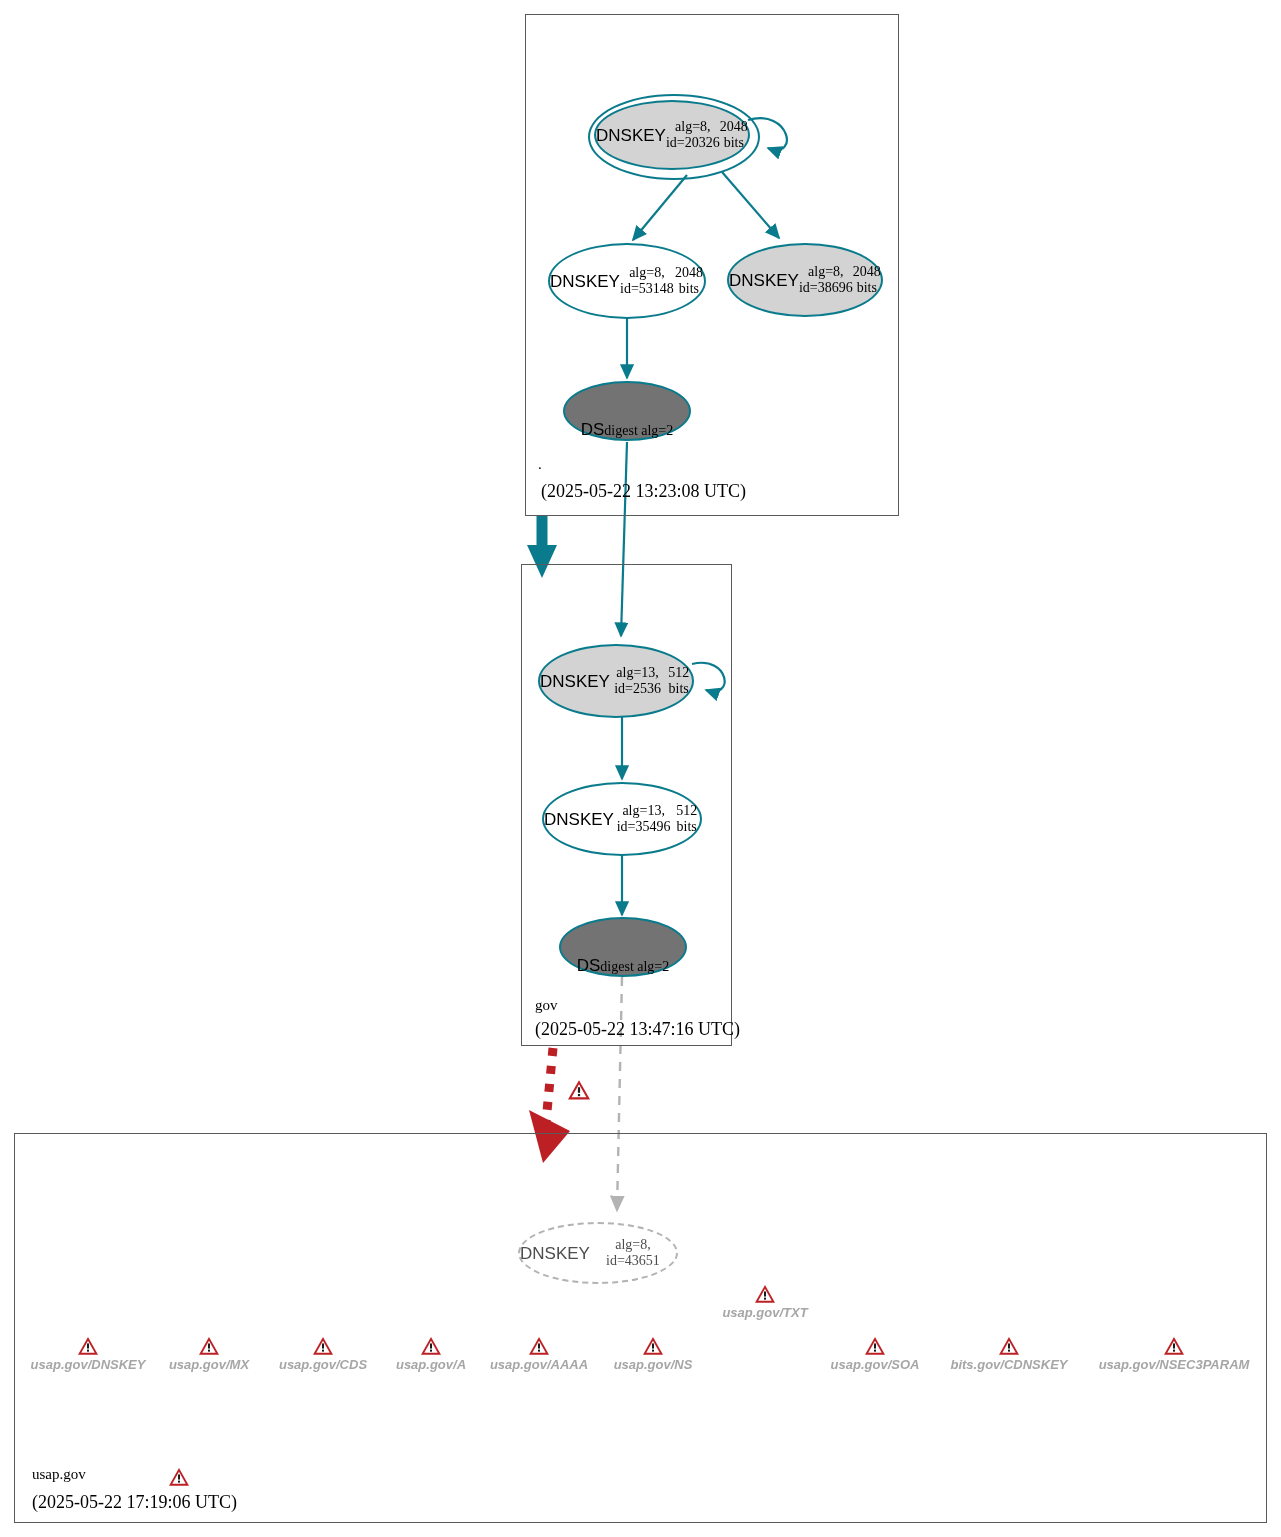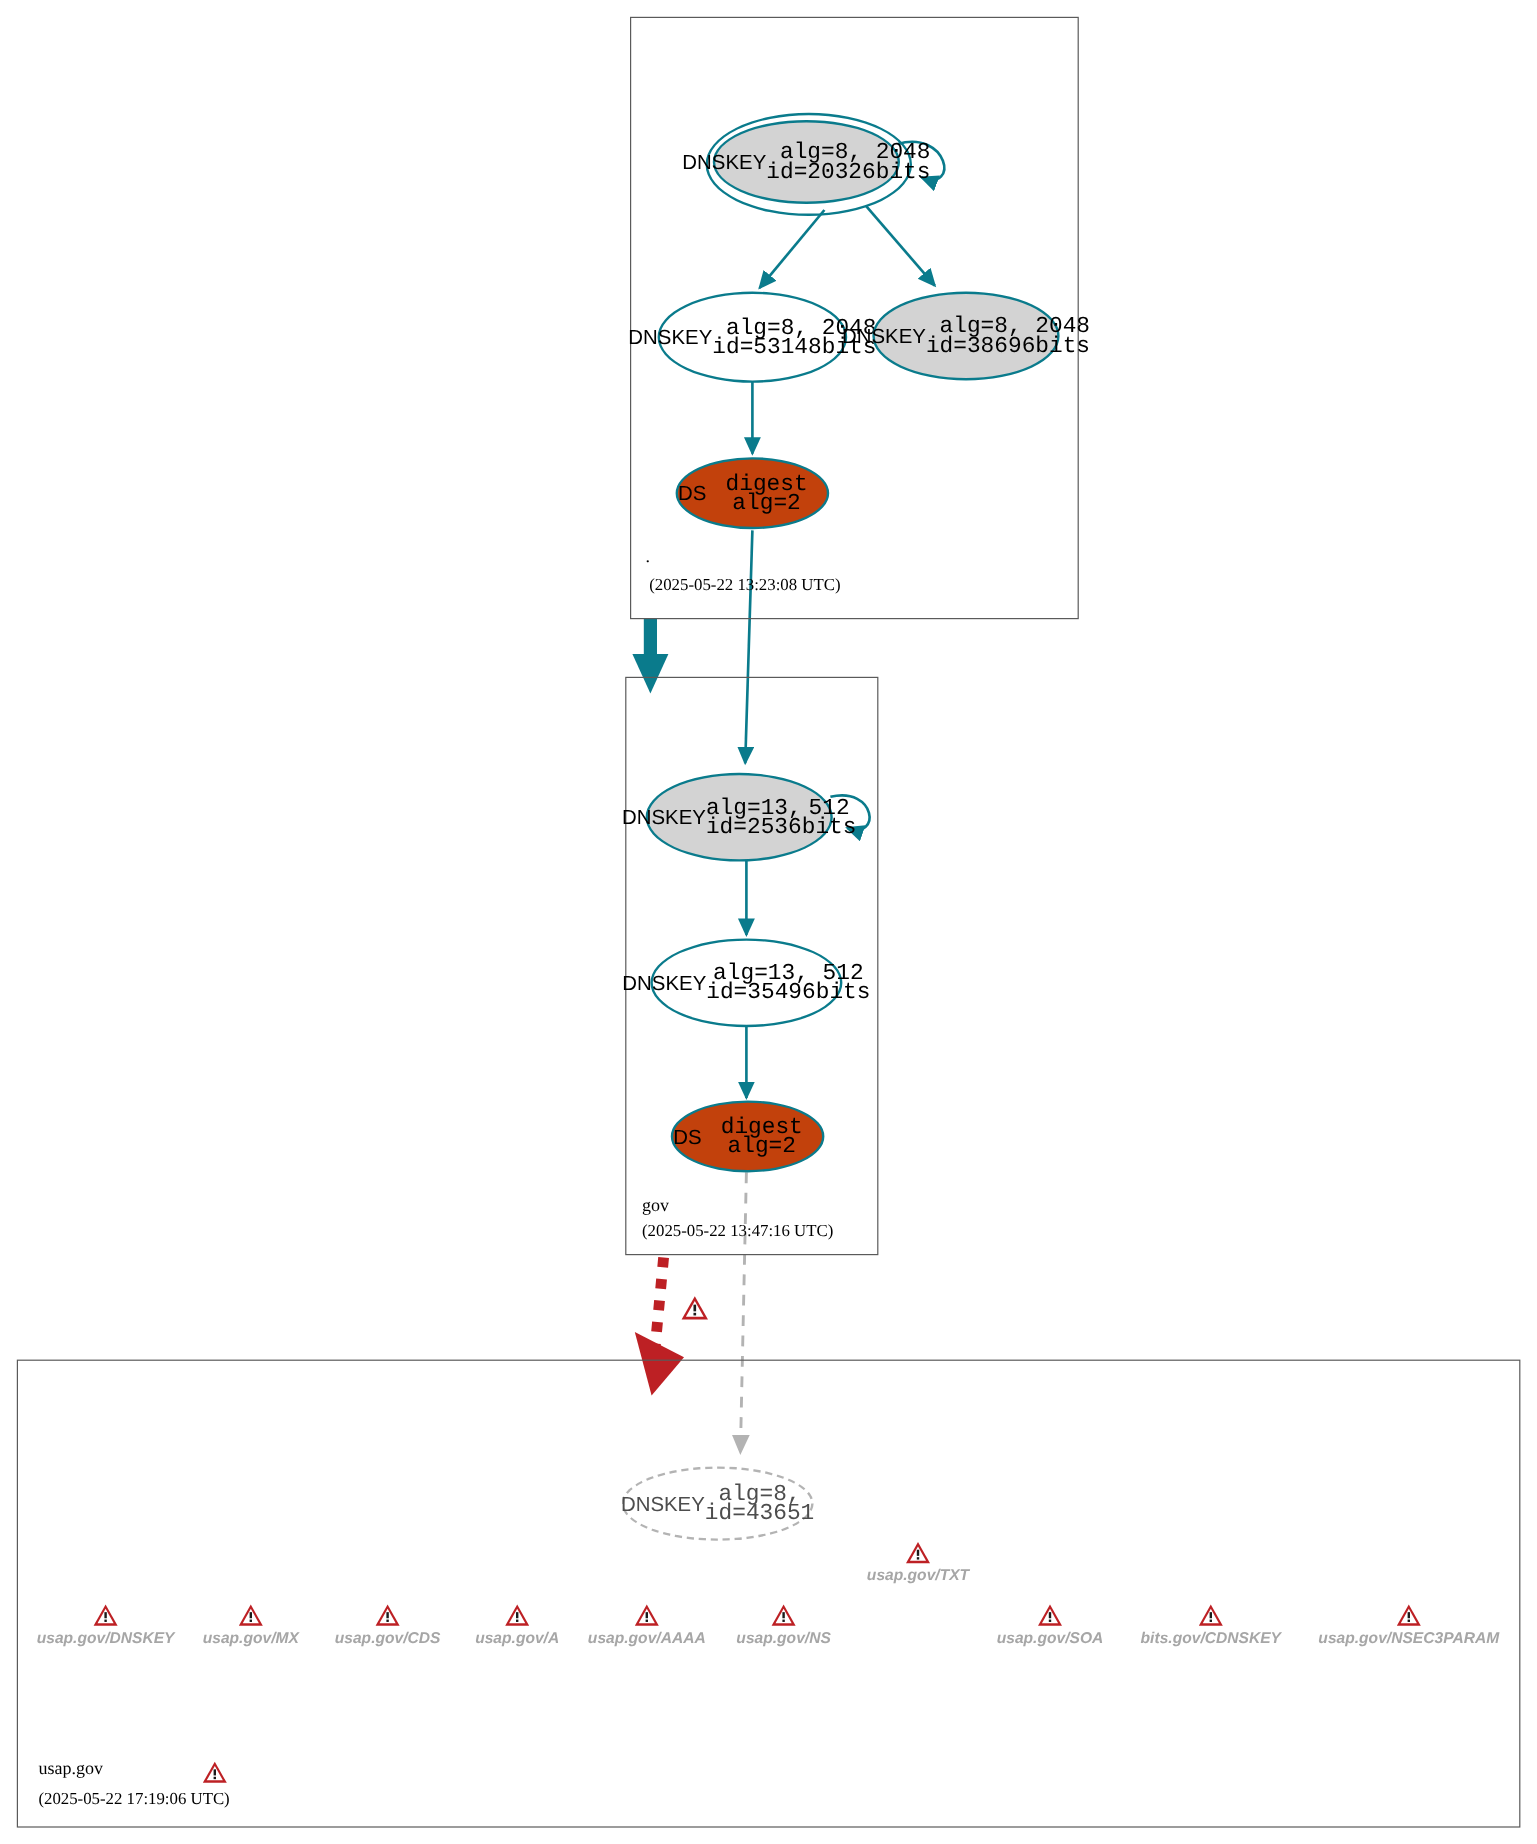--- a/index.html
+++ b/index.html
@@ -29,55 +29,56 @@
   .zone-label {
     position: absolute;
     font-family: "Liberation Serif", serif;
     color: #000000;
     white-space: nowrap;
   }
   .zone-name {
     font-size: 15px;
   }
   .zone-time {
-    font-size: 14px;
+    font-size: 18px;
   }
   .node {
     position: absolute;
     display: flex;
     flex-direction: row;
     align-items: center;
     justify-content: center;
     text-align: center;
     box-sizing: border-box;
     border-radius: 50%;
   }
   .node .title {
     font-family: "Liberation Sans", sans-serif;
     font-size: 17px;
     line-height: 19px;
     color: #000;
   }
   .node .sub {
-    font-family: Liberation Mono, monospace;
-    font-size: 19px;
+    font-family: Liberation Serif, serif;
+    font-size: 14px;
     line-height: 16px;
     color: #000;
   }
   .node-secure {
     border: 2px solid #0a7b8c;
     background: #d3d3d3;
   }
   .node-secure-plain {
     border: 2px solid #0a7b8c;
     background: #ffffff;
   }
   .node-ds {
     border: 2px solid #0a7b8c;
-    background: #c2410c;
+    background: #737373;
+    align-items: flex-end;
   }
   .node-ghost {
     border: 2px dashed #b3b3b3;
     background: #ffffff;
   }
   .node-ghost .title { color: #4d4d4d; }
   .node-ghost .sub { color: #4d4d4d; }
   .dbl-ring {
     position: absolute;
     border: 2px solid #0a7b8c;

